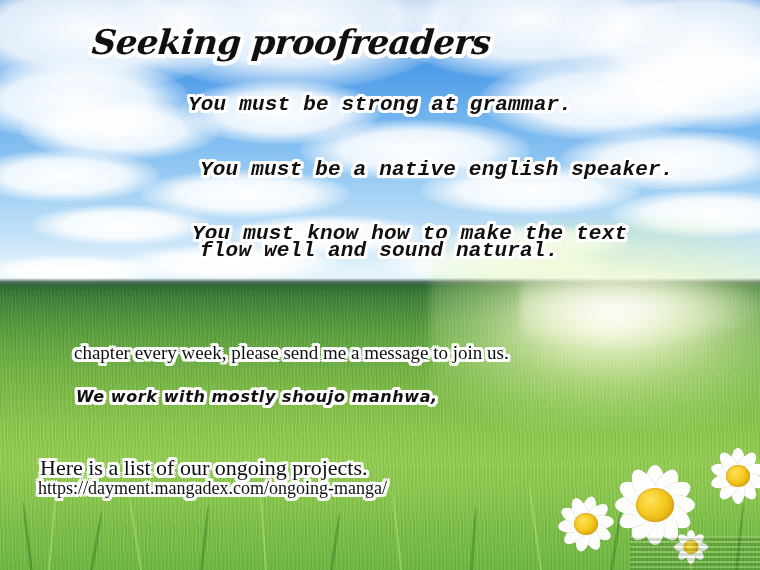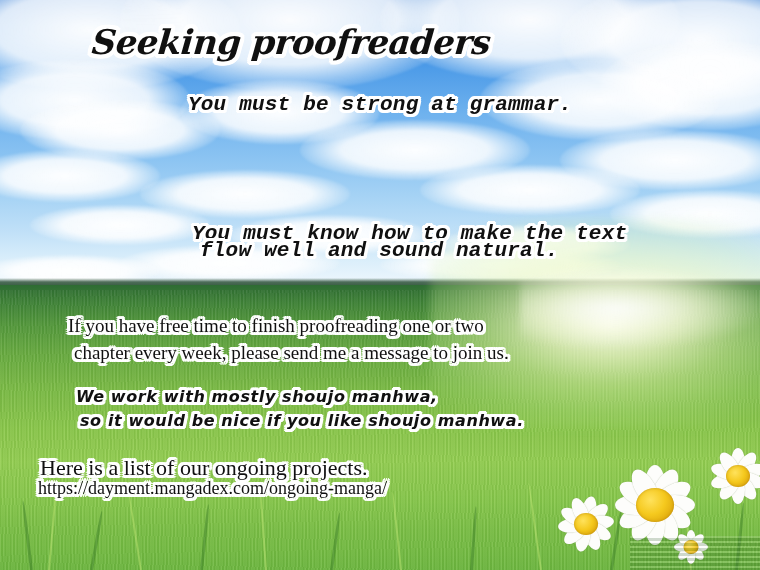--- a/index.html
+++ b/index.html
@@ -357,32 +357,31 @@
     </div>
     <div class="core" style="width:15px;height:14px;"></div>
   </div>
 
   <div class="artifact"></div>
 
   <div class="txt outlined-heavy" id="title">Seeking proofreaders</div>
 
   <div class="txt outlined req" id="req1">You must be strong at grammar.</div>
 
+  <div class="txt outlined req" id="req2">You must be a native english speaker.</div>
 
   <div class="txt outlined req" id="req3">You must know how to make the text</div>
 
   <div class="txt outlined req" id="req3b">flow well and sound natural.</div>
 
-  <div class="txt outlined serif-line" id="para1a">If you have free time to finish proofreading one or two</div>
 
   <div class="txt outlined serif-line" id="para1b">chapter every week, please send me a message to join us.</div>
 
   <div class="txt outlined hand-small" id="hand1">We work with mostly shoujo manhwa,</div>
 
-  <div class="txt outlined hand-small" id="hand2">so it would be nice if you like shoujo manhwa.</div>
 
   <div class="txt outlined serif-line" id="proj1">Here is a list of our ongoing projects.</div>
 
   <div class="txt outlined serif-line" id="proj2">https://dayment.mangadex.com/ongoing-manga/</div>
 
 
 
 </div>
 
 </body></html>

